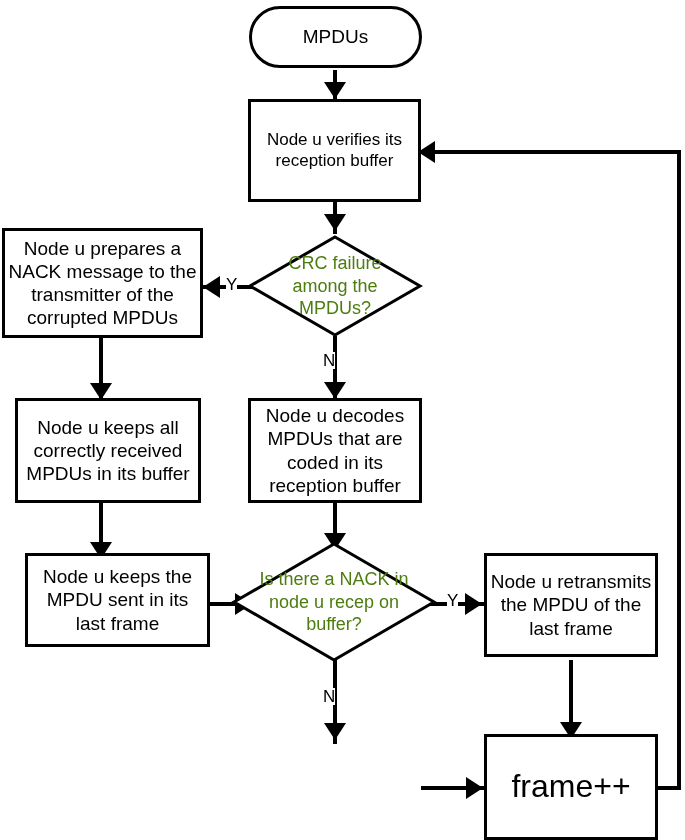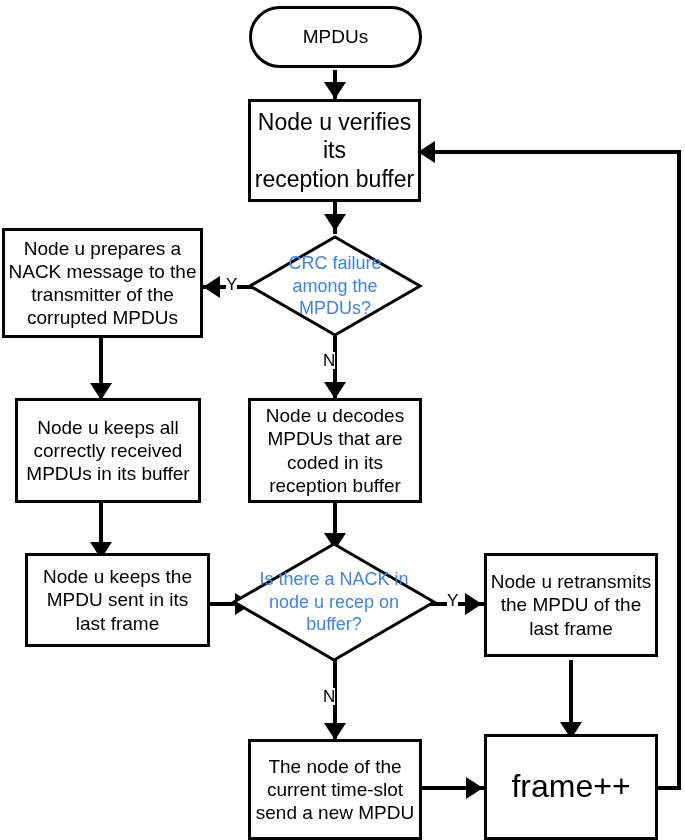--- a/index.html
+++ b/index.html
@@ -30,42 +30,42 @@
   }
   .node.terminator {
     border-radius: 42px;
   }
   .node .txt {
     display: block;
     white-space: pre-line;
     width: 100%;
   }
   .fs-start   { font-size: 19px; }
-  .fs-big     { font-size: 23px; white-space: pre-line; }
+  .fs-big     { font-size: 17px; white-space: pre-line; }
   .fs-std     { font-size: 19px; }
   .fs-frame   { font-size: 32px; }
 
   
   .diamond {
     position: absolute;
     z-index: 2;
   }
   .diamond svg { display: block; overflow: visible; }
   .diamond .dlabel {
     position: absolute;
     left: 0;
     top: 0;
     width: 100%;
     height: 100%;
     display: flex;
     align-items: center;
     justify-content: center;
     text-align: center;
     font-size: 18px;
-    color: #3b82f6;
+    color: #4d7c0f;
     line-height: 1.25;
     white-space: pre-line;
     z-index: 4;
   }
 
   
   .ln {
     position: absolute;
     background: #000000;
     z-index: 1;
@@ -207,23 +207,18 @@
 node u recep  on
 buffer?</span>
   </div>
 
   <div class="node" style="left:484px; top:553px; width:174px; height:104px;justify-content:center;">
     <span class="txt fs-std">Node u retransmits
 the MPDU of the
 last frame</span>
   </div>
 
-  <div class="node" style="left:248px; top:739px; width:174px; height:101px;">
-    <span class="txt fs-std">The node of the
-current time-slot
-send a new MPDU</span>
-  </div>
 
   <div class="node" style="left:484px; top:734px; width:174px; height:106px;">
     <span class="txt fs-frame">frame++</span>
   </div>
 
 </div>
 
 </body></html>

